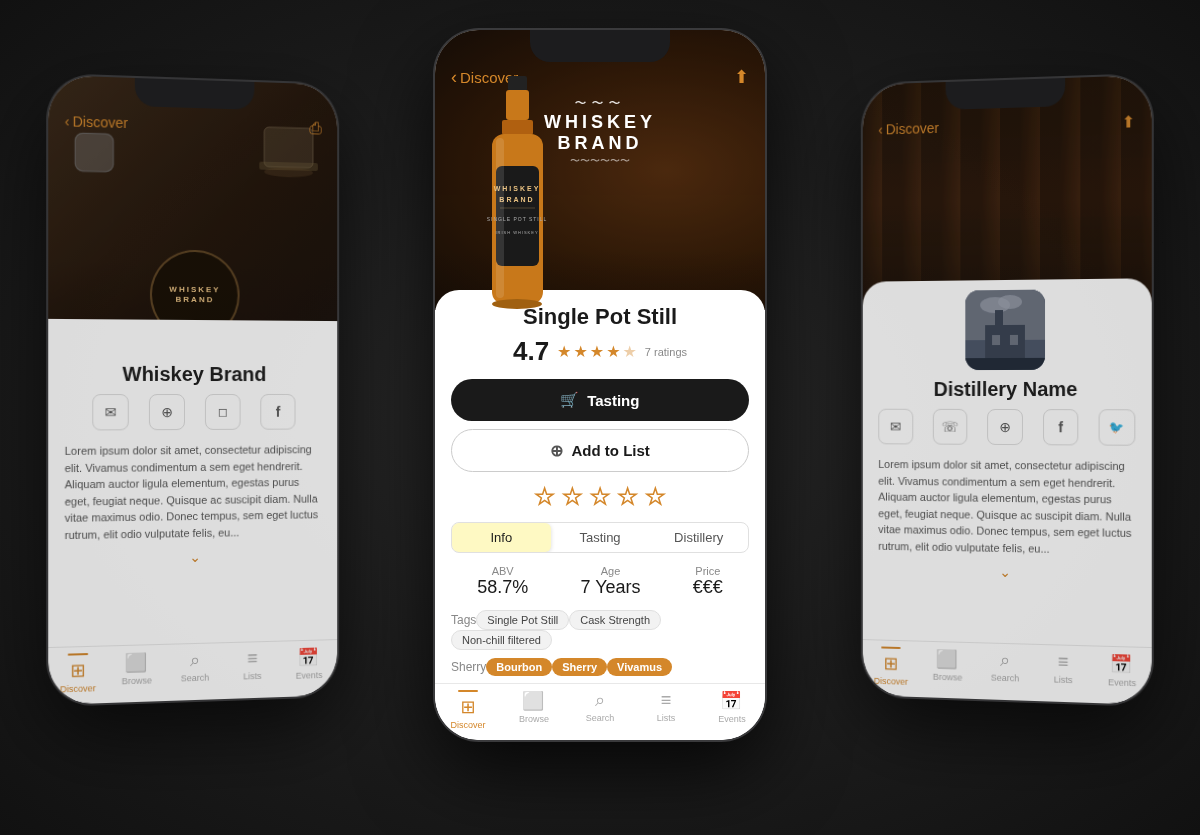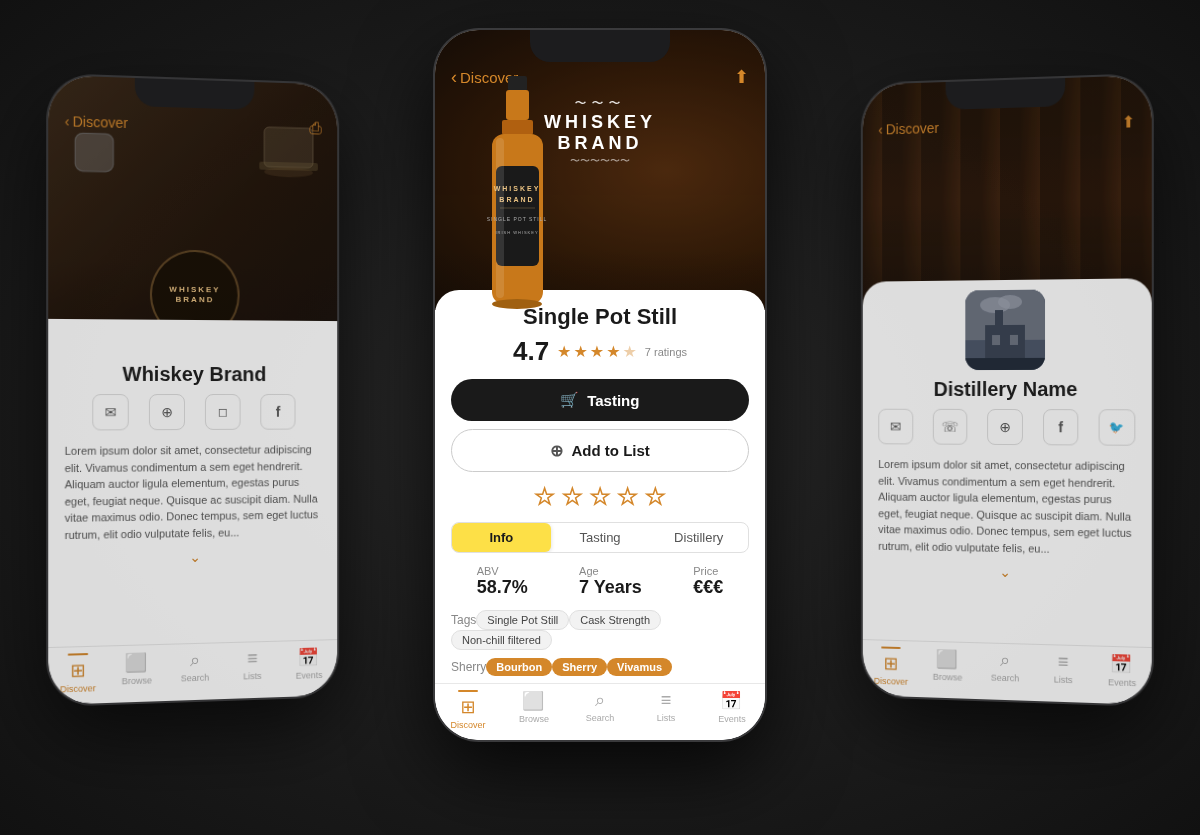--- a/index.html
+++ b/index.html
@@ -276,46 +276,46 @@
       flex: 1;
       padding: 7px 0;
       text-align: center;
       font-size: 13px;
       font-weight: 500;
       color: #555;
       cursor: pointer;
     }
 
     .tab-item.active {
-      background: #fde047;
-      font-weight: 700;
+      background: #fef9c3;
+      font-weight: 400;
       color: #1a1a1a;
       border-radius: 6px;
       box-shadow: 0 1px 4px rgba(0,0,0,0.15);
     }
 
     
     .stats-row {
       display: flex;
       justify-content: space-around;
       margin-bottom: 12px;
     }
 
     .stat-item {
-      text-align: left;
+      text-align: center;
     }
 
     .stat-label {
       font-size: 11px;
       color: #888;
     }
 
     .stat-value {
       font-size: 18px;
-      font-weight: 700;
+      font-weight: 400;
       color: #1a1a1a;
     }
 
     
     .tags-row {
       display: flex;
       align-items: center;
       margin-bottom: 8px;
       flex-wrap: wrap;
     }

